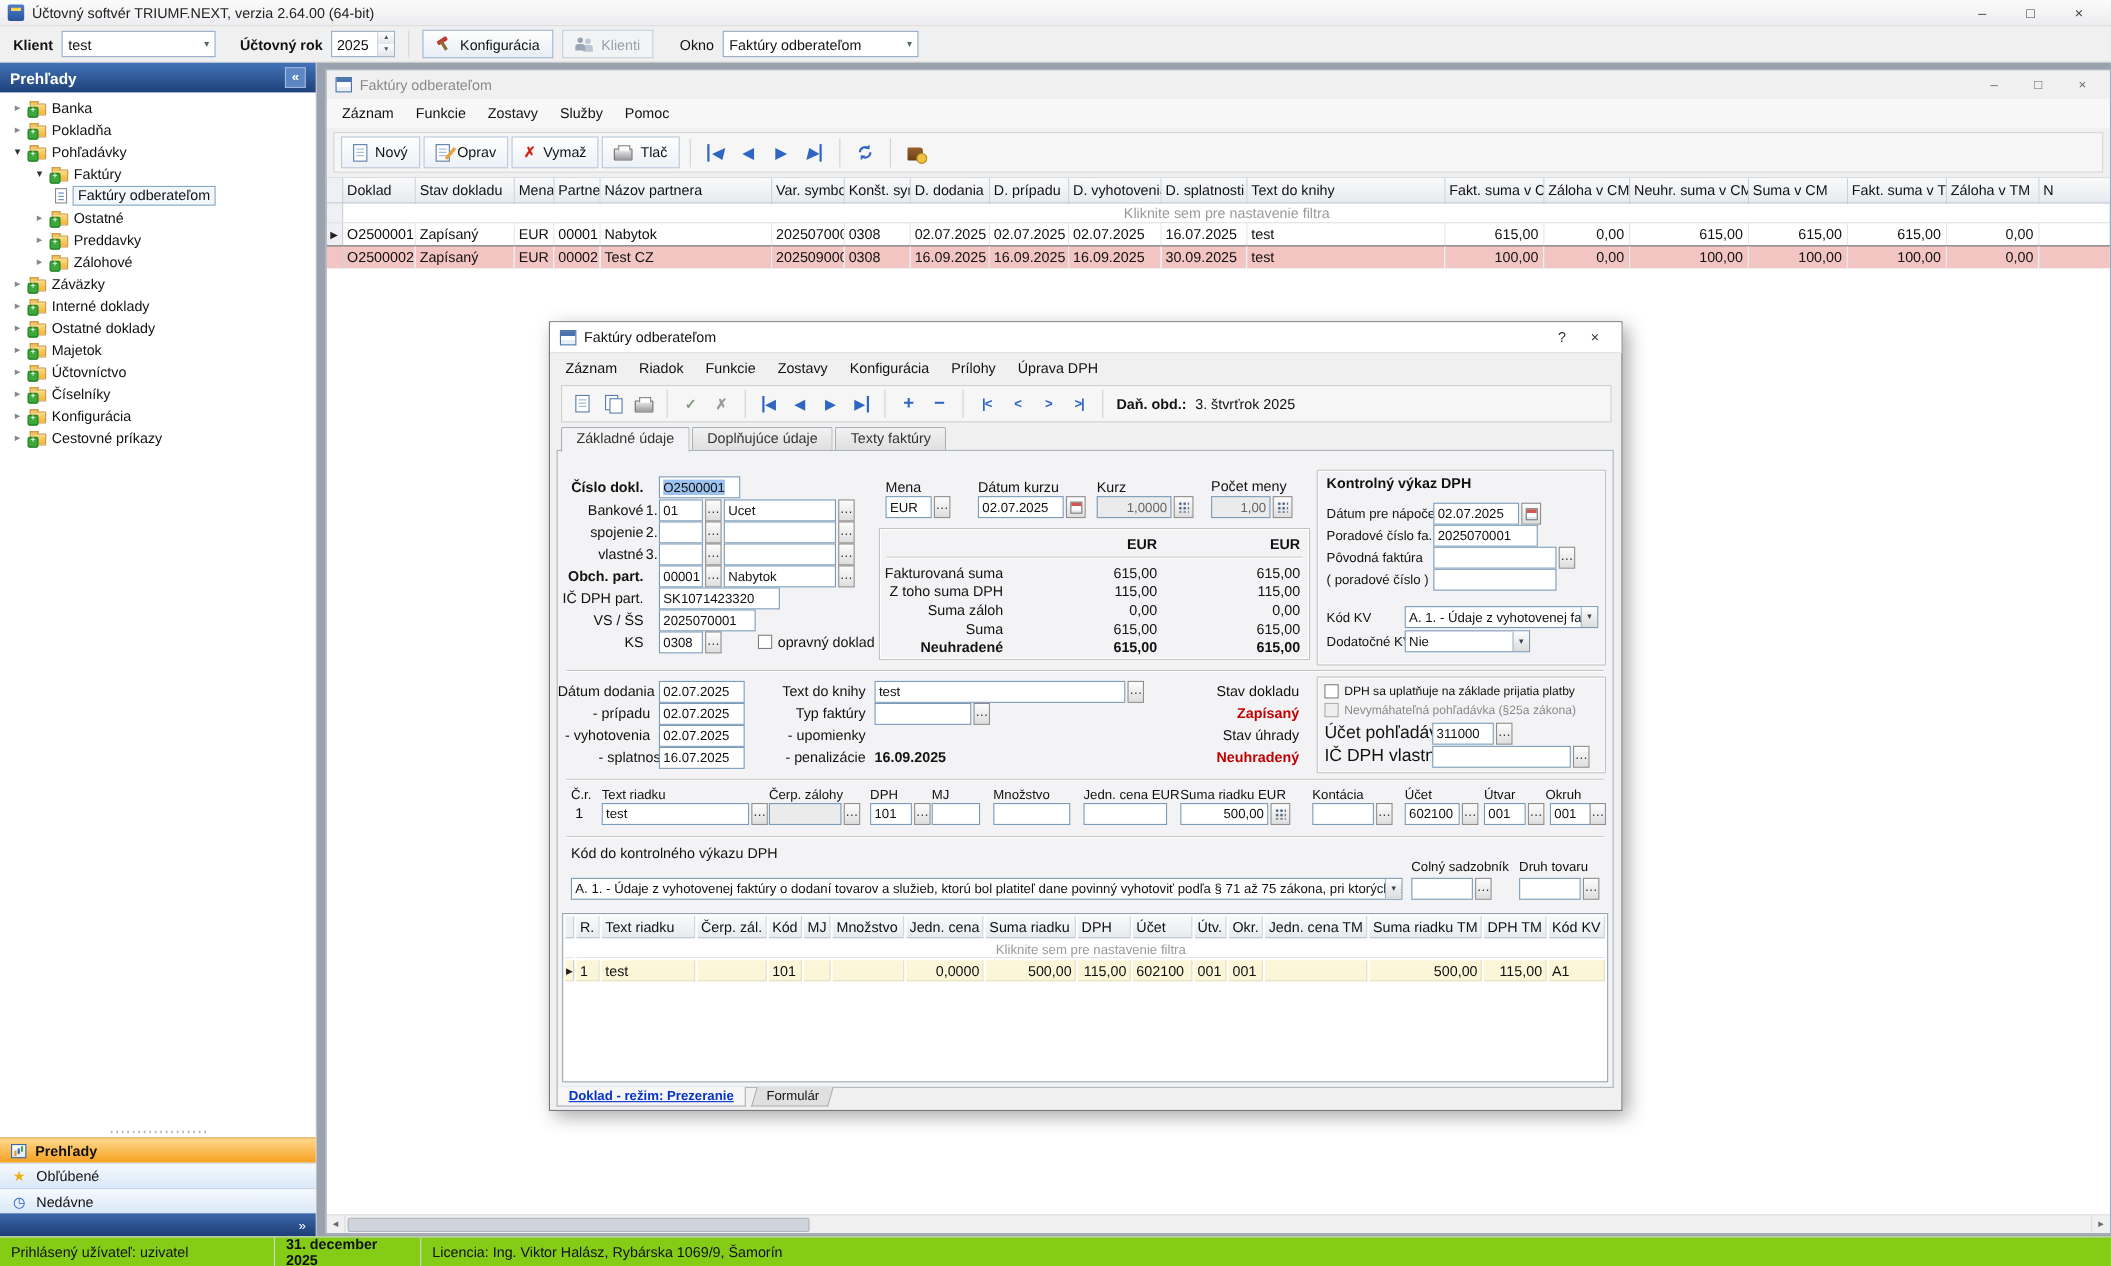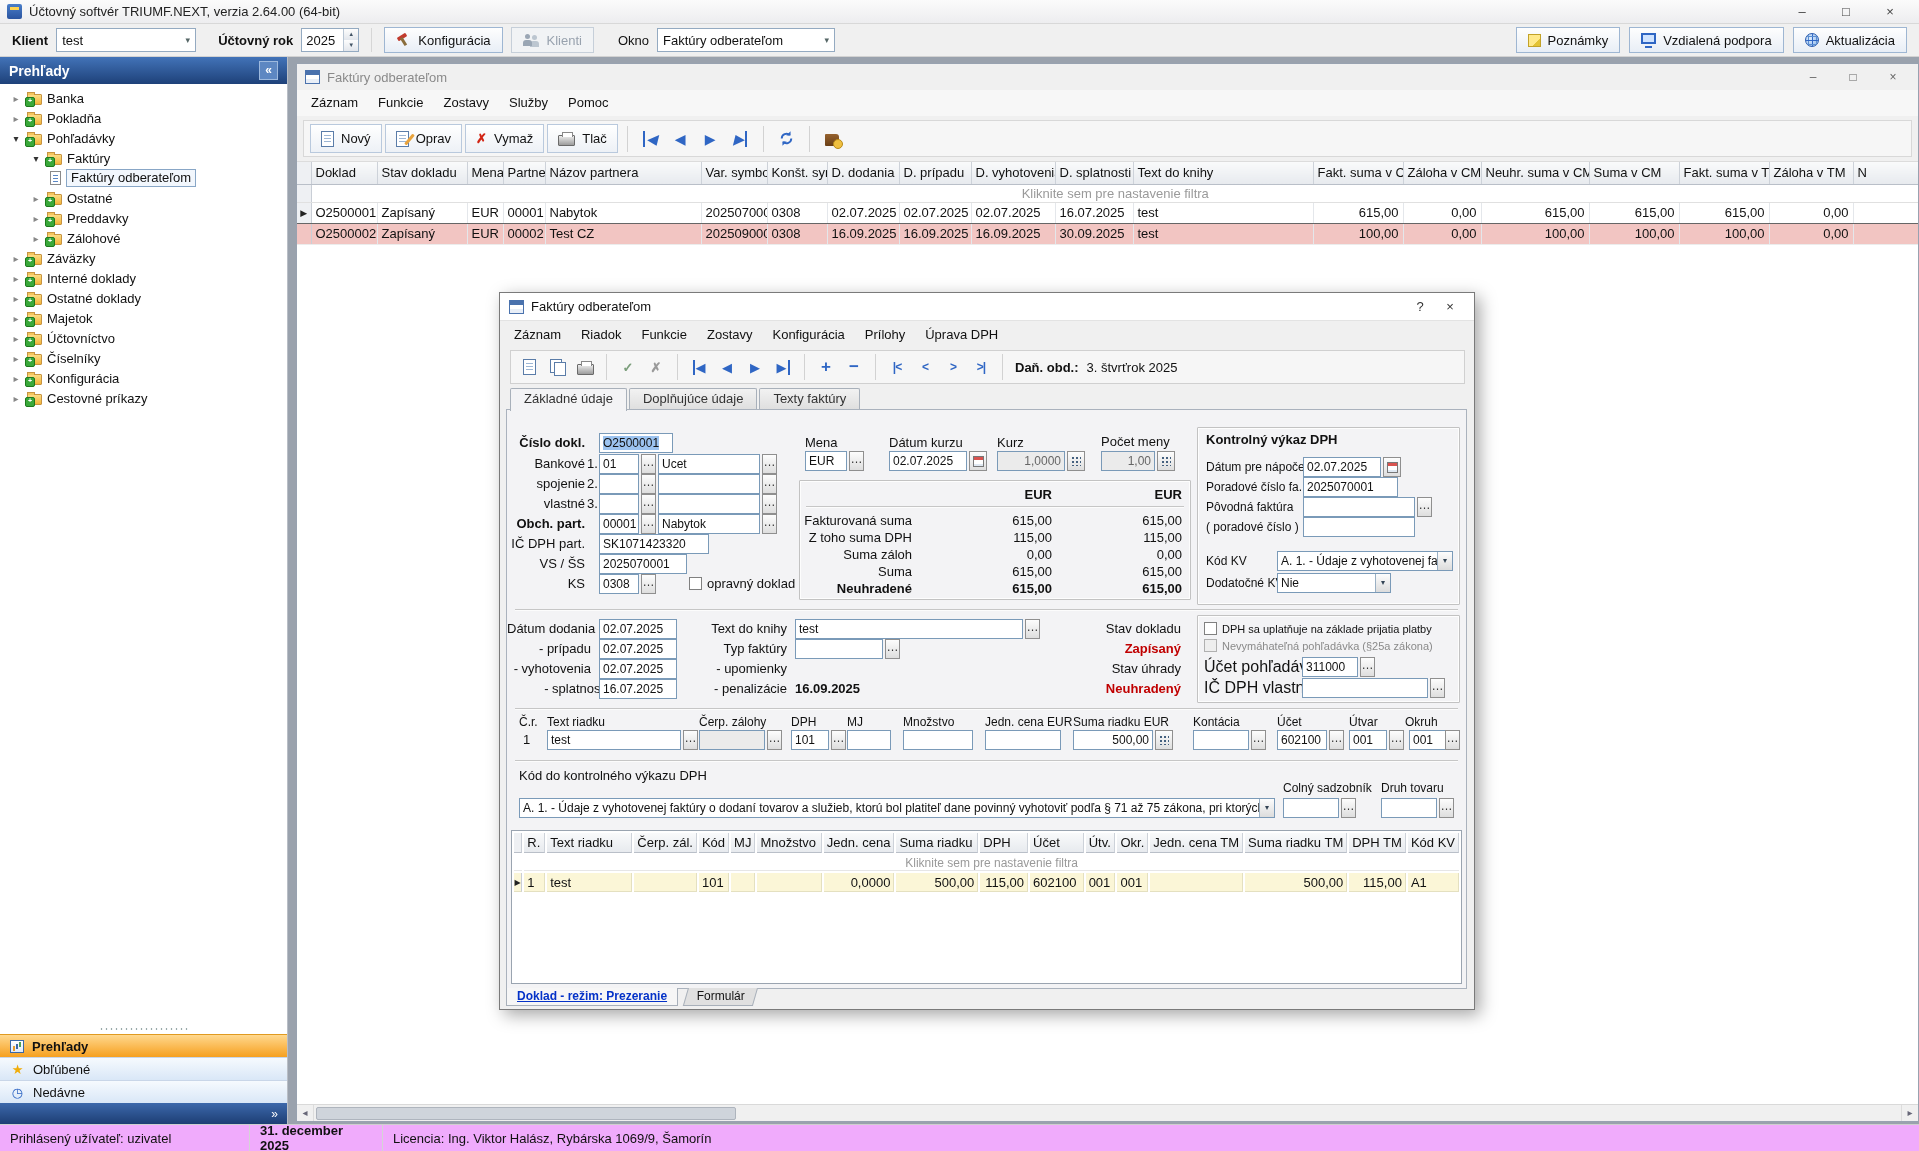--- a/index.html
+++ b/index.html
@@ -150,21 +150,21 @@
   .dgrid .ind{background:#eef0f3;border-right:1px solid #c9ced6;text-align:center;padding:0;font-size:8px;color:#222}
   .dgrid tr.filter td{background:#fff;color:#9a9a9a;text-align:center;height:16px;font-size:12px;border-right:none;border-bottom:1px solid #e6e6e6}
   .dgrid tr.data td{background:#fbf6d7}
   .d-bottombar{position:absolute;left:6px;right:7px;bottom:2px;height:19px;display:flex;align-items:flex-start}
   .btab{height:18px;line-height:16px;font-size:12px;padding:0 10px;border:1px solid #a8b0ba;border-top:none;background:#f6f6f6}
   .btab .link{color:#0432c8;text-decoration:underline;font-weight:bold}
   .btab2{background:#e0e0e0;transform:skewX(-16deg);transform-origin:top left;margin-left:10px}
   .btab2 span{display:inline-block;transform:skewX(16deg)}
 
   
-  .statusbar{position:absolute;left:0;bottom:0;right:0;height:27px;background:#f0abfc;border-top:1px solid #cfcfcf;display:flex;align-items:center}
+  .statusbar{position:absolute;left:0;bottom:0;right:0;height:27px;background:#84cc16;border-top:1px solid #cfcfcf;display:flex;align-items:center}
   .sseg{height:100%;display:flex;align-items:center;padding:0 10px;border-right:1px solid #d4d4d4}
 </style>
 </head>
 <body>
 
 <div class="app">
 
   <div class="titlebar">
     <span class="appico"></span>
     <span class="titlebar-text">Účtovný softvér TRIUMF.NEXT, verzia 2.64.00 (64-bit)</span>
@@ -195,34 +195,20 @@
       <span>Konfigurácia</span>
     </div>
     <div class="tb-btn disabled">
       <span class="i-people"></span>
       <span>Klienti</span>
     </div>
     <span class="tb-label" style="margin-left:16px;font-weight:normal">Okno</span>
     <div class="combo" style="width:178px">
       <span>Faktúry odberateľom</span>
       <span class="arr">▾</span>
-    </div>
-    <div class="tb-right">
-      <div class="tb-btn">
-        <span class="i-note"></span>
-        <span>Poznámky</span>
-      </div>
-      <div class="tb-btn">
-        <span class="i-monitor"></span>
-        <span>Vzdialená podpora</span>
-      </div>
-      <div class="tb-btn">
-        <span class="i-globe"></span>
-        <span>Aktualizácia</span>
-      </div>
     </div>
   </div>
 
   <div class="sidebar">
     <div class="sb-header">
       <span>Prehľady</span>
       <span class="sb-collapse">«</span>
     </div>
     <div class="tree">
       <div class="tree-item lvl0">

